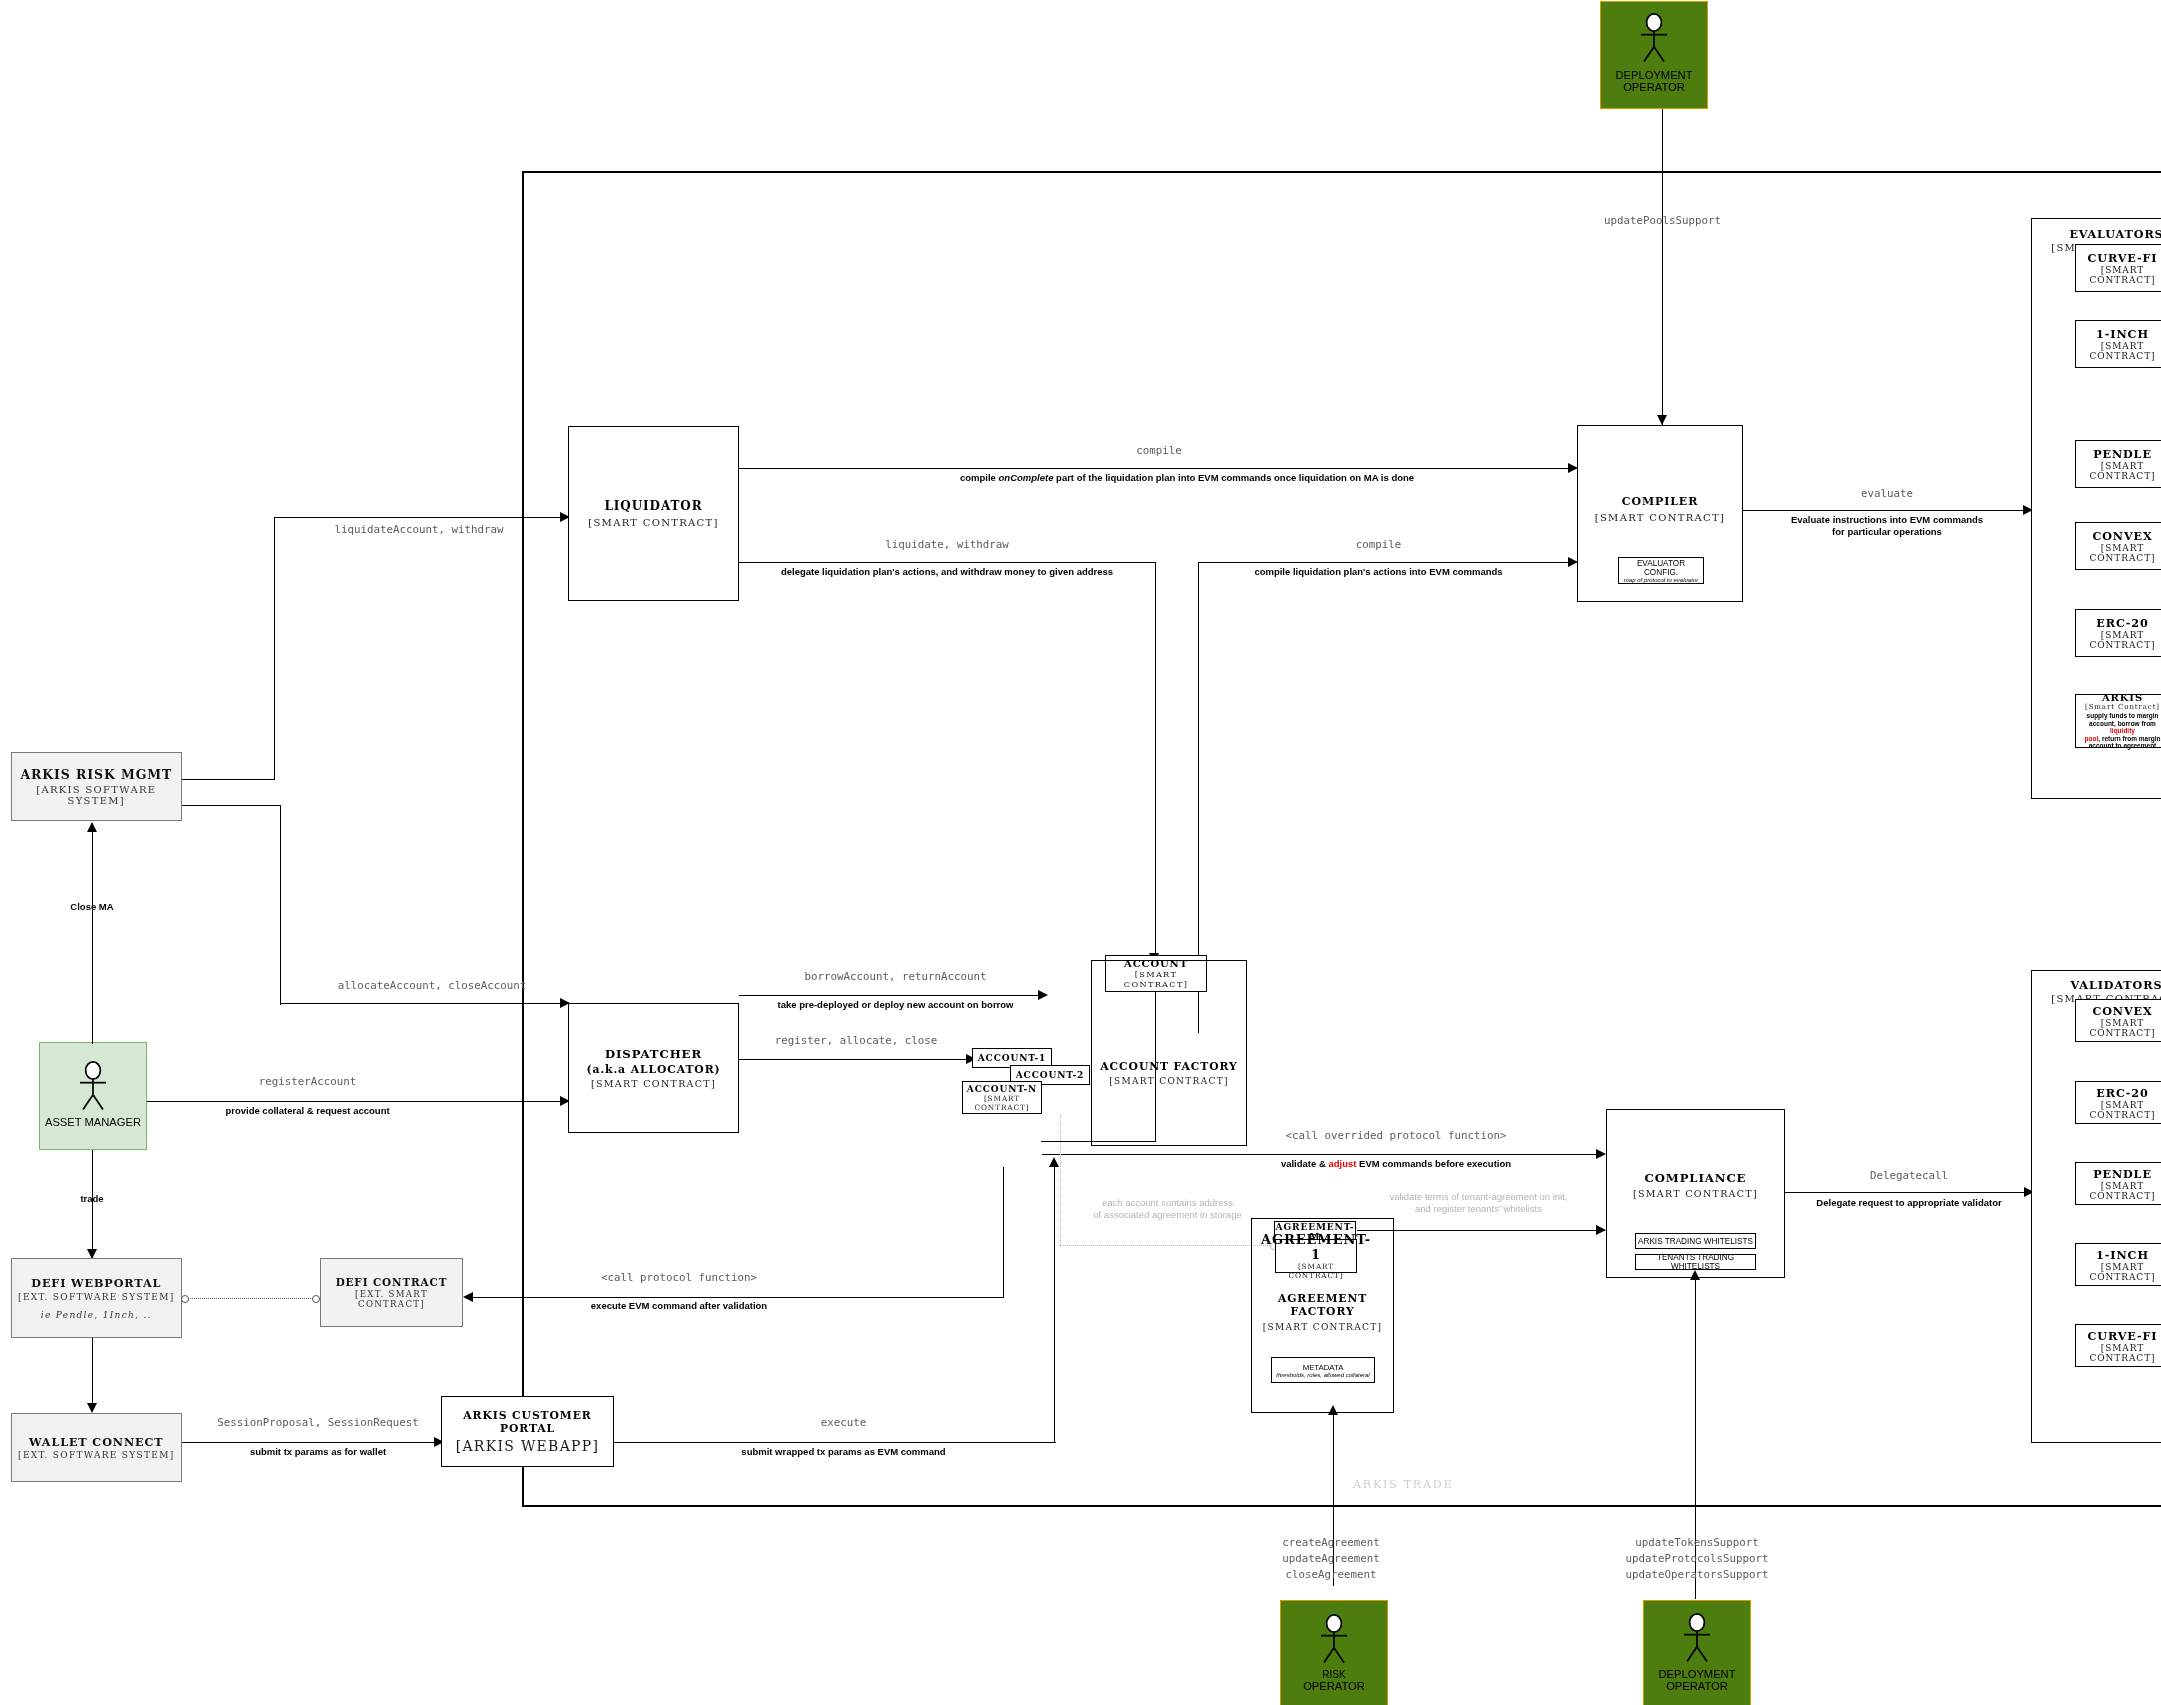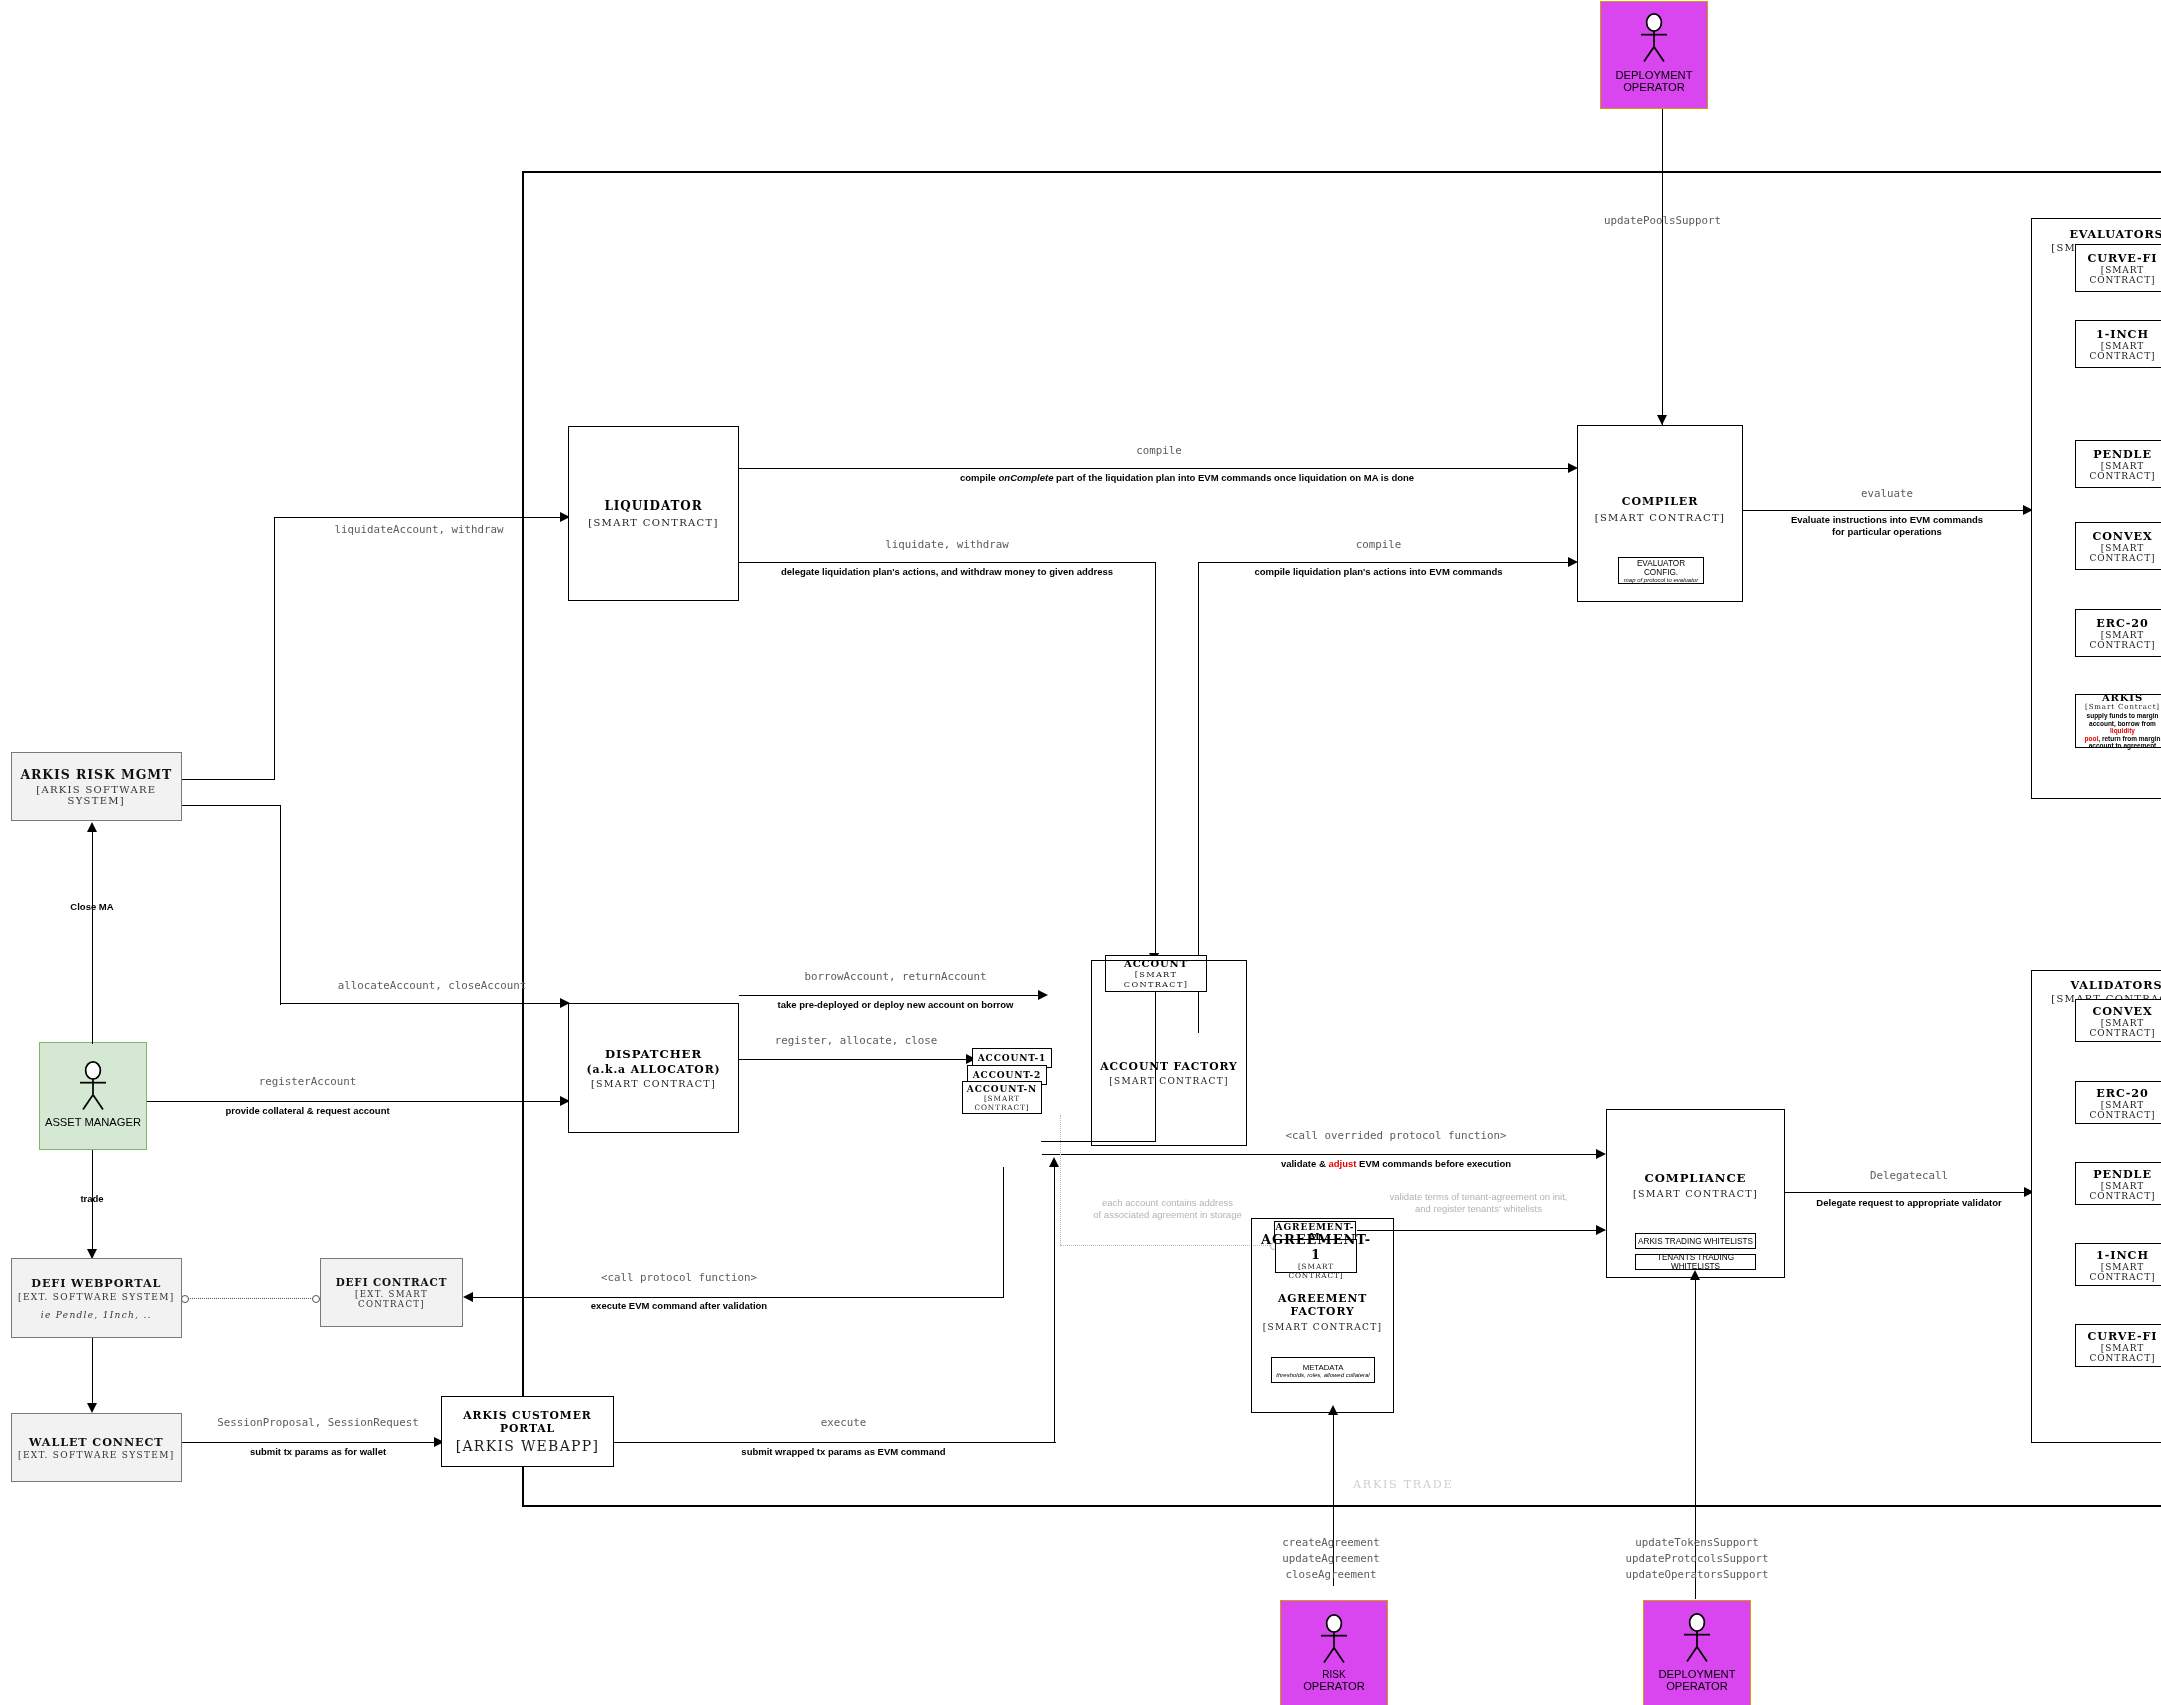--- a/index.html
+++ b/index.html
@@ -10,21 +10,21 @@
   .box{position:absolute;box-sizing:border-box;background:#ffffff;border:1.3px solid #000000;
        display:flex;flex-direction:column;align-items:center;justify-content:center;text-align:center;}
   .box .title{font-family:"DejaVu Serif", serif;font-weight:bold;letter-spacing:0.9px;color:#000;}
   .box .sub{font-family:"DejaVu Serif", serif;color:#1a1a1a;letter-spacing:1.3px;}
 
   .ext{background:#f2f2f2;border:1.3px solid #7a7a7a;}
   .ext .title{color:#111;}
   .ext .sub{color:#333;}
 
   .person{background:#d5e8d4;border:1.3px solid #82b366;}
-  .operator{background:#d946ef;border:1.3px solid #d79b00;}
+  .operator{background:#4d7c0f;border:1.3px solid #d79b00;}
   .person .plabel,.operator .plabel{font-family:"Liberation Sans",sans-serif;color:#000;font-weight:400;}
 
   
   .boundary{position:absolute;border:2.2px solid #000;background:transparent;}
   .boundary-label{position:absolute;font-family:"DejaVu Serif",serif;color:#cfcfcf;letter-spacing:1.7px;font-size:11.2px;}
 
   
   .ln{position:absolute;background:#000;}
   .lh{height:1.3px;}
   .lv{width:1.3px;}
@@ -312,21 +312,21 @@
   </div>
 
   <div class="box" style="left:1091px;top:960px;width:156px;height:186px;border:1.3px solid #000;justify-content:center;padding-top:40px;background:transparent;">
     <div class="title" style="font-size:10.8px;">ACCOUNT FACTORY</div>
     <div class="sub" style="font-size:9px;margin-top:3.5px;">[SMART CONTRACT]</div>
   </div>
 
   <div class="subbox" style="left:972px;top:1048px;width:80px;height:20px;">
     <div class="t" style="font-size:9px;">ACCOUNT-1</div>
   </div>
-  <div class="subbox" style="left:967px;top:1065px;width:80px;height:20px;">
+  <div class="subbox" style="left:1010px;top:1065px;width:80px;height:20px;">
     <div class="t" style="font-size:9px;">ACCOUNT-2</div>
   </div>
   <div class="subbox" style="left:962px;top:1081px;width:80px;height:33px;">
     <div class="t" style="font-size:9px;">ACCOUNT-N</div>
     <div class="s" style="font-size:7.3px;">[SMART CONTRACT]</div>
   </div>
 
   <div class="ln lv" style="left:1155px;top:991px;height:151px;"></div>
   <div class="ln lh" style="left:1041px;top:1141px;width:115px;"></div>
 

